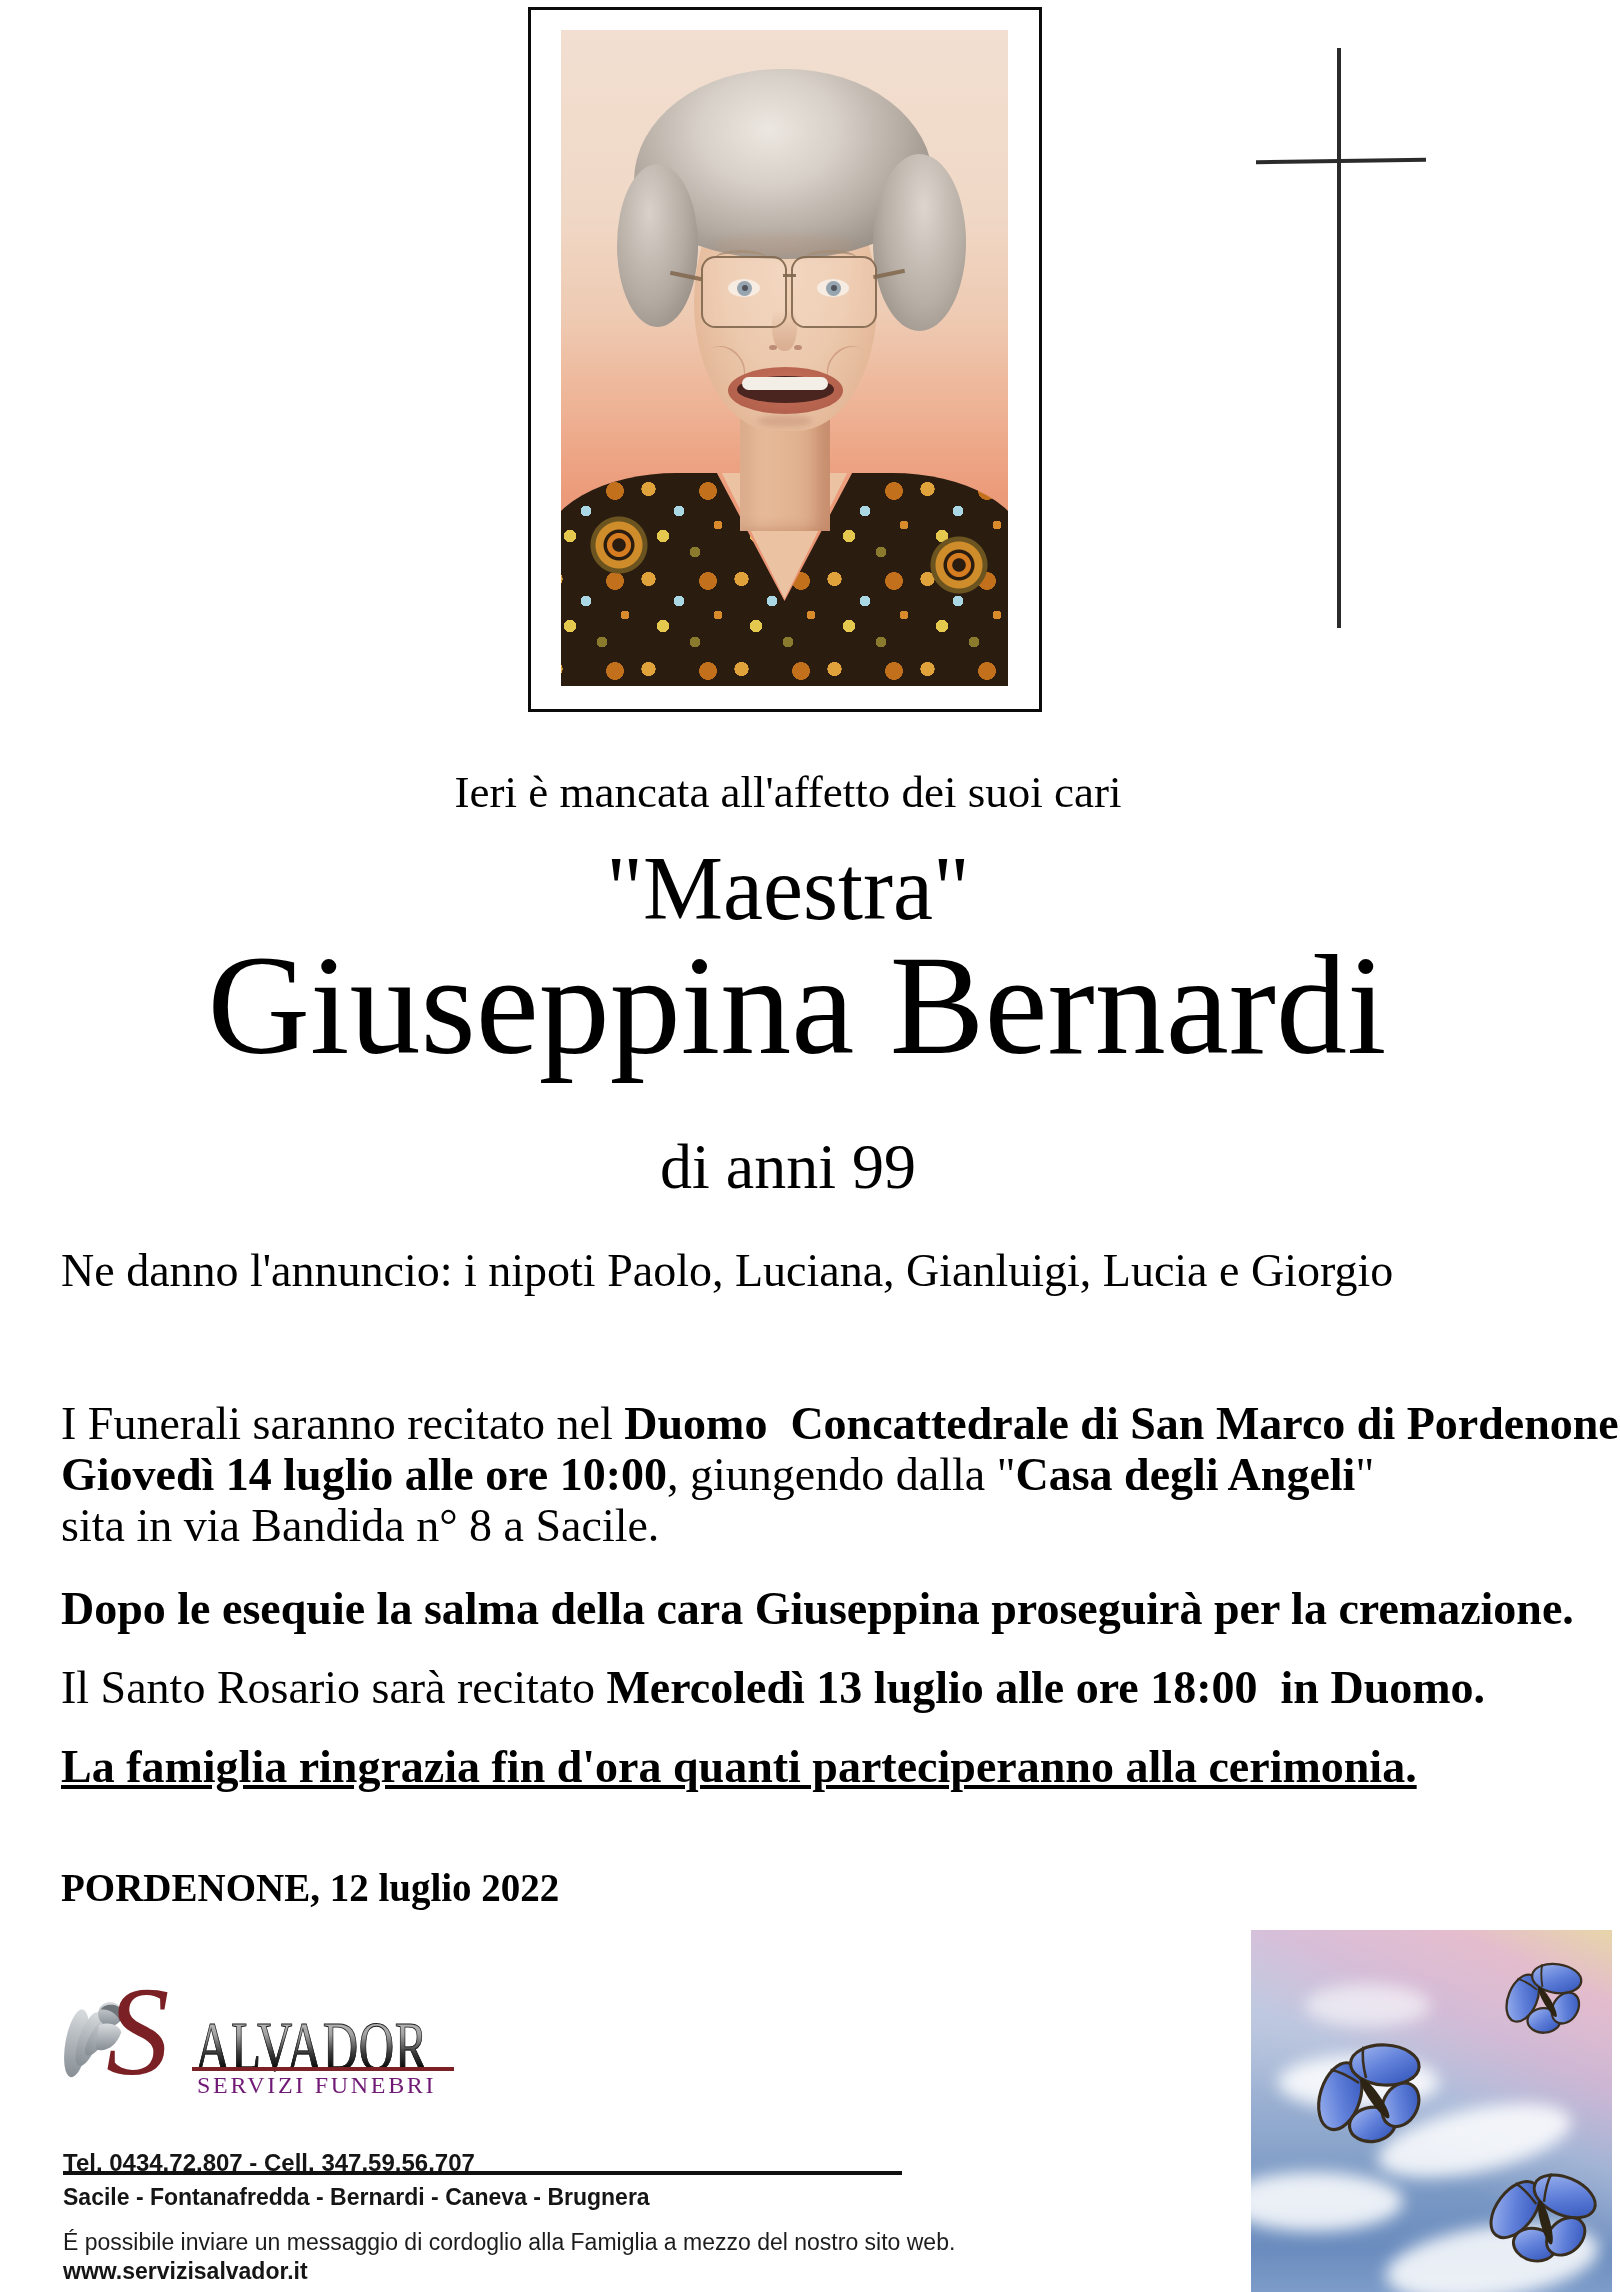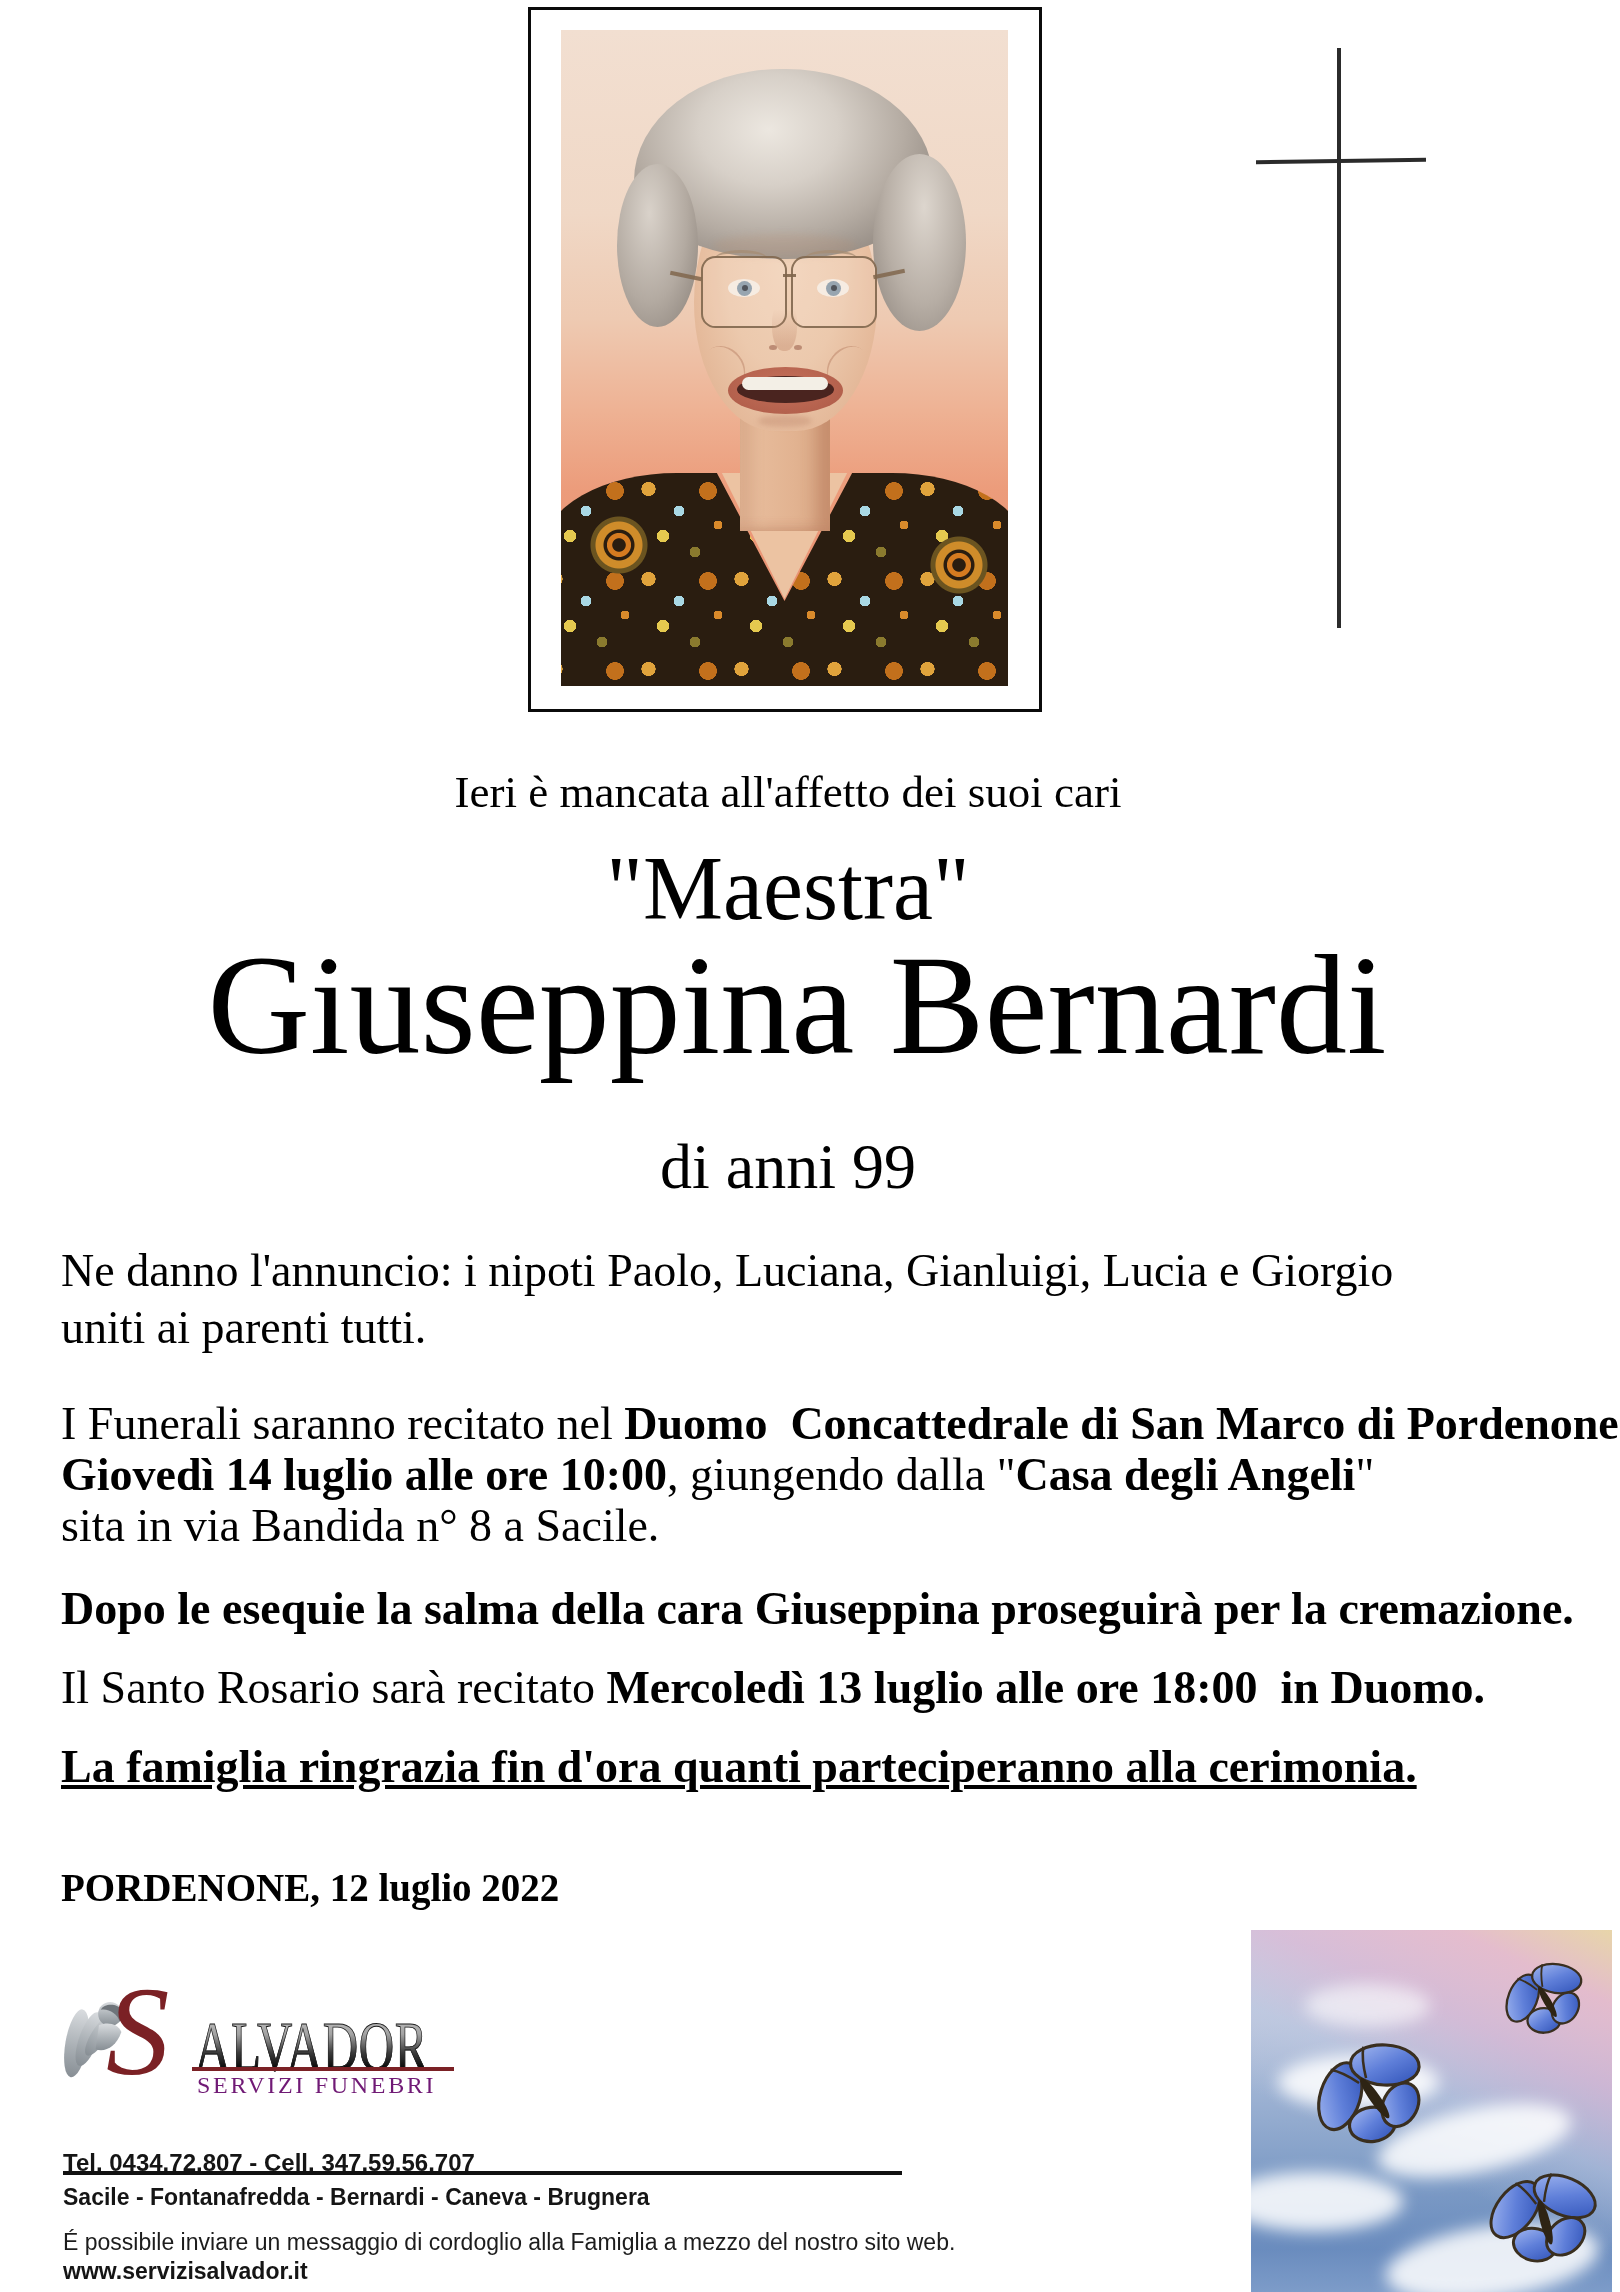--- a/index.html
+++ b/index.html
@@ -197,21 +197,21 @@
 <div>
   <div class="abs cross-v"></div>
   <div class="abs cross-h"></div>
 </div>
 
 <div class="abs centerline intro">Ieri è mancata all'affetto dei suoi cari</div>
 <div class="abs centerline honorific">"Maestra"</div>
 <div class="abs deceased">Giuseppina Bernardi</div>
 <div class="abs centerline ageline">di anni 99</div>
 
-<div class="abs bodytext announce"><span>Ne danno l'annuncio: i nipoti Paolo, Luciana, Gianluigi, Lucia e Giorgio</span><br><span>uniti ai parenti tutti.</span></div>
+<div class="abs bodytext announce"><span>Ne danno l'annuncio: i nipoti Paolo, Luciana, Gianluigi, Lucia e Giorgio</span><br></div>
 
 <div class="abs bodytext funeral"><span>I Funerali saranno recitato nel </span><span class="b">Duomo  Concattedrale di San Marco di Pordenone</span><br><span class="b">Giovedì 14 luglio alle ore 10:00</span><span>, giungendo dalla "</span><span class="b">Casa degli Angeli</span><span>"</span><br><span>sita in via Bandida n° 8 a Sacile.</span></div>
 
 <div class="abs bodytext cremation">Dopo le esequie la salma della cara Giuseppina proseguirà per la cremazione.</div>
 
 <div class="abs bodytext rosary"><span>Il Santo Rosario sarà recitato </span><span class="b">Mercoledì 13 luglio alle ore 18:00  in Duomo.</span></div>
 
 <div class="abs bodytext thanks">La famiglia ringrazia fin d'ora quanti parteciperanno alla cerimonia.</div>
 
 <div class="abs bodytext dateline">PORDENONE, 12 luglio 2022</div>

